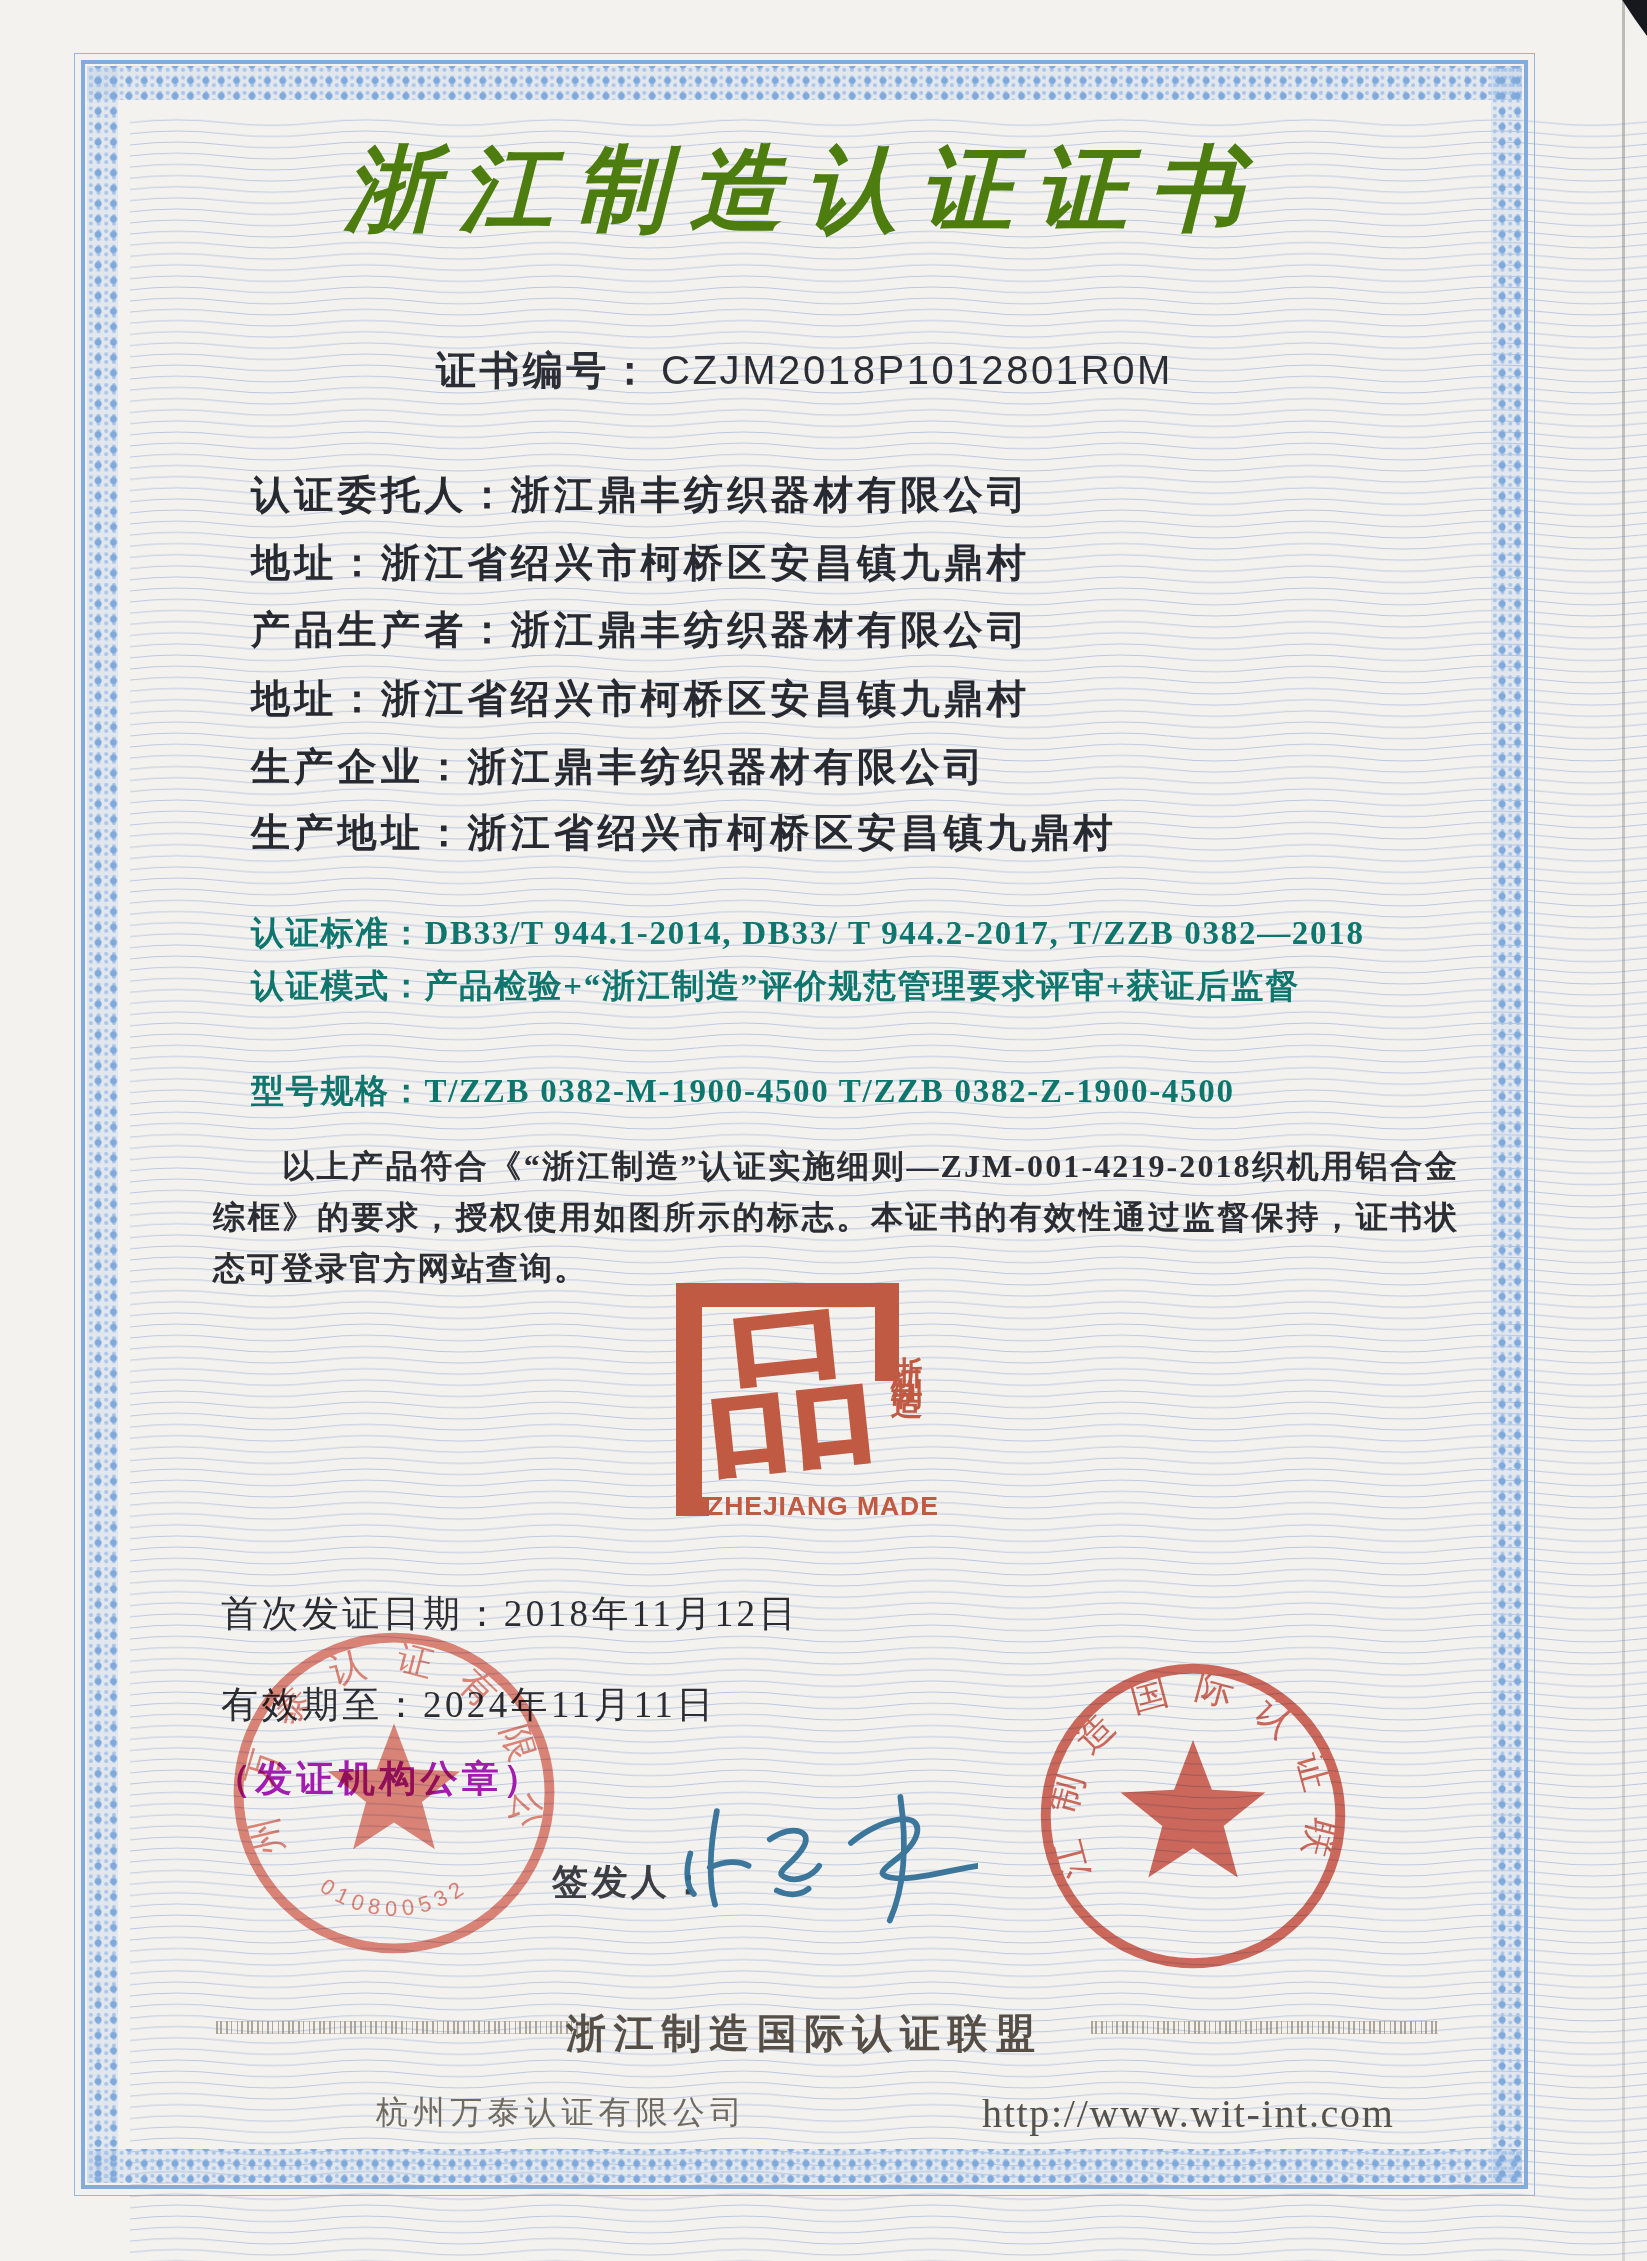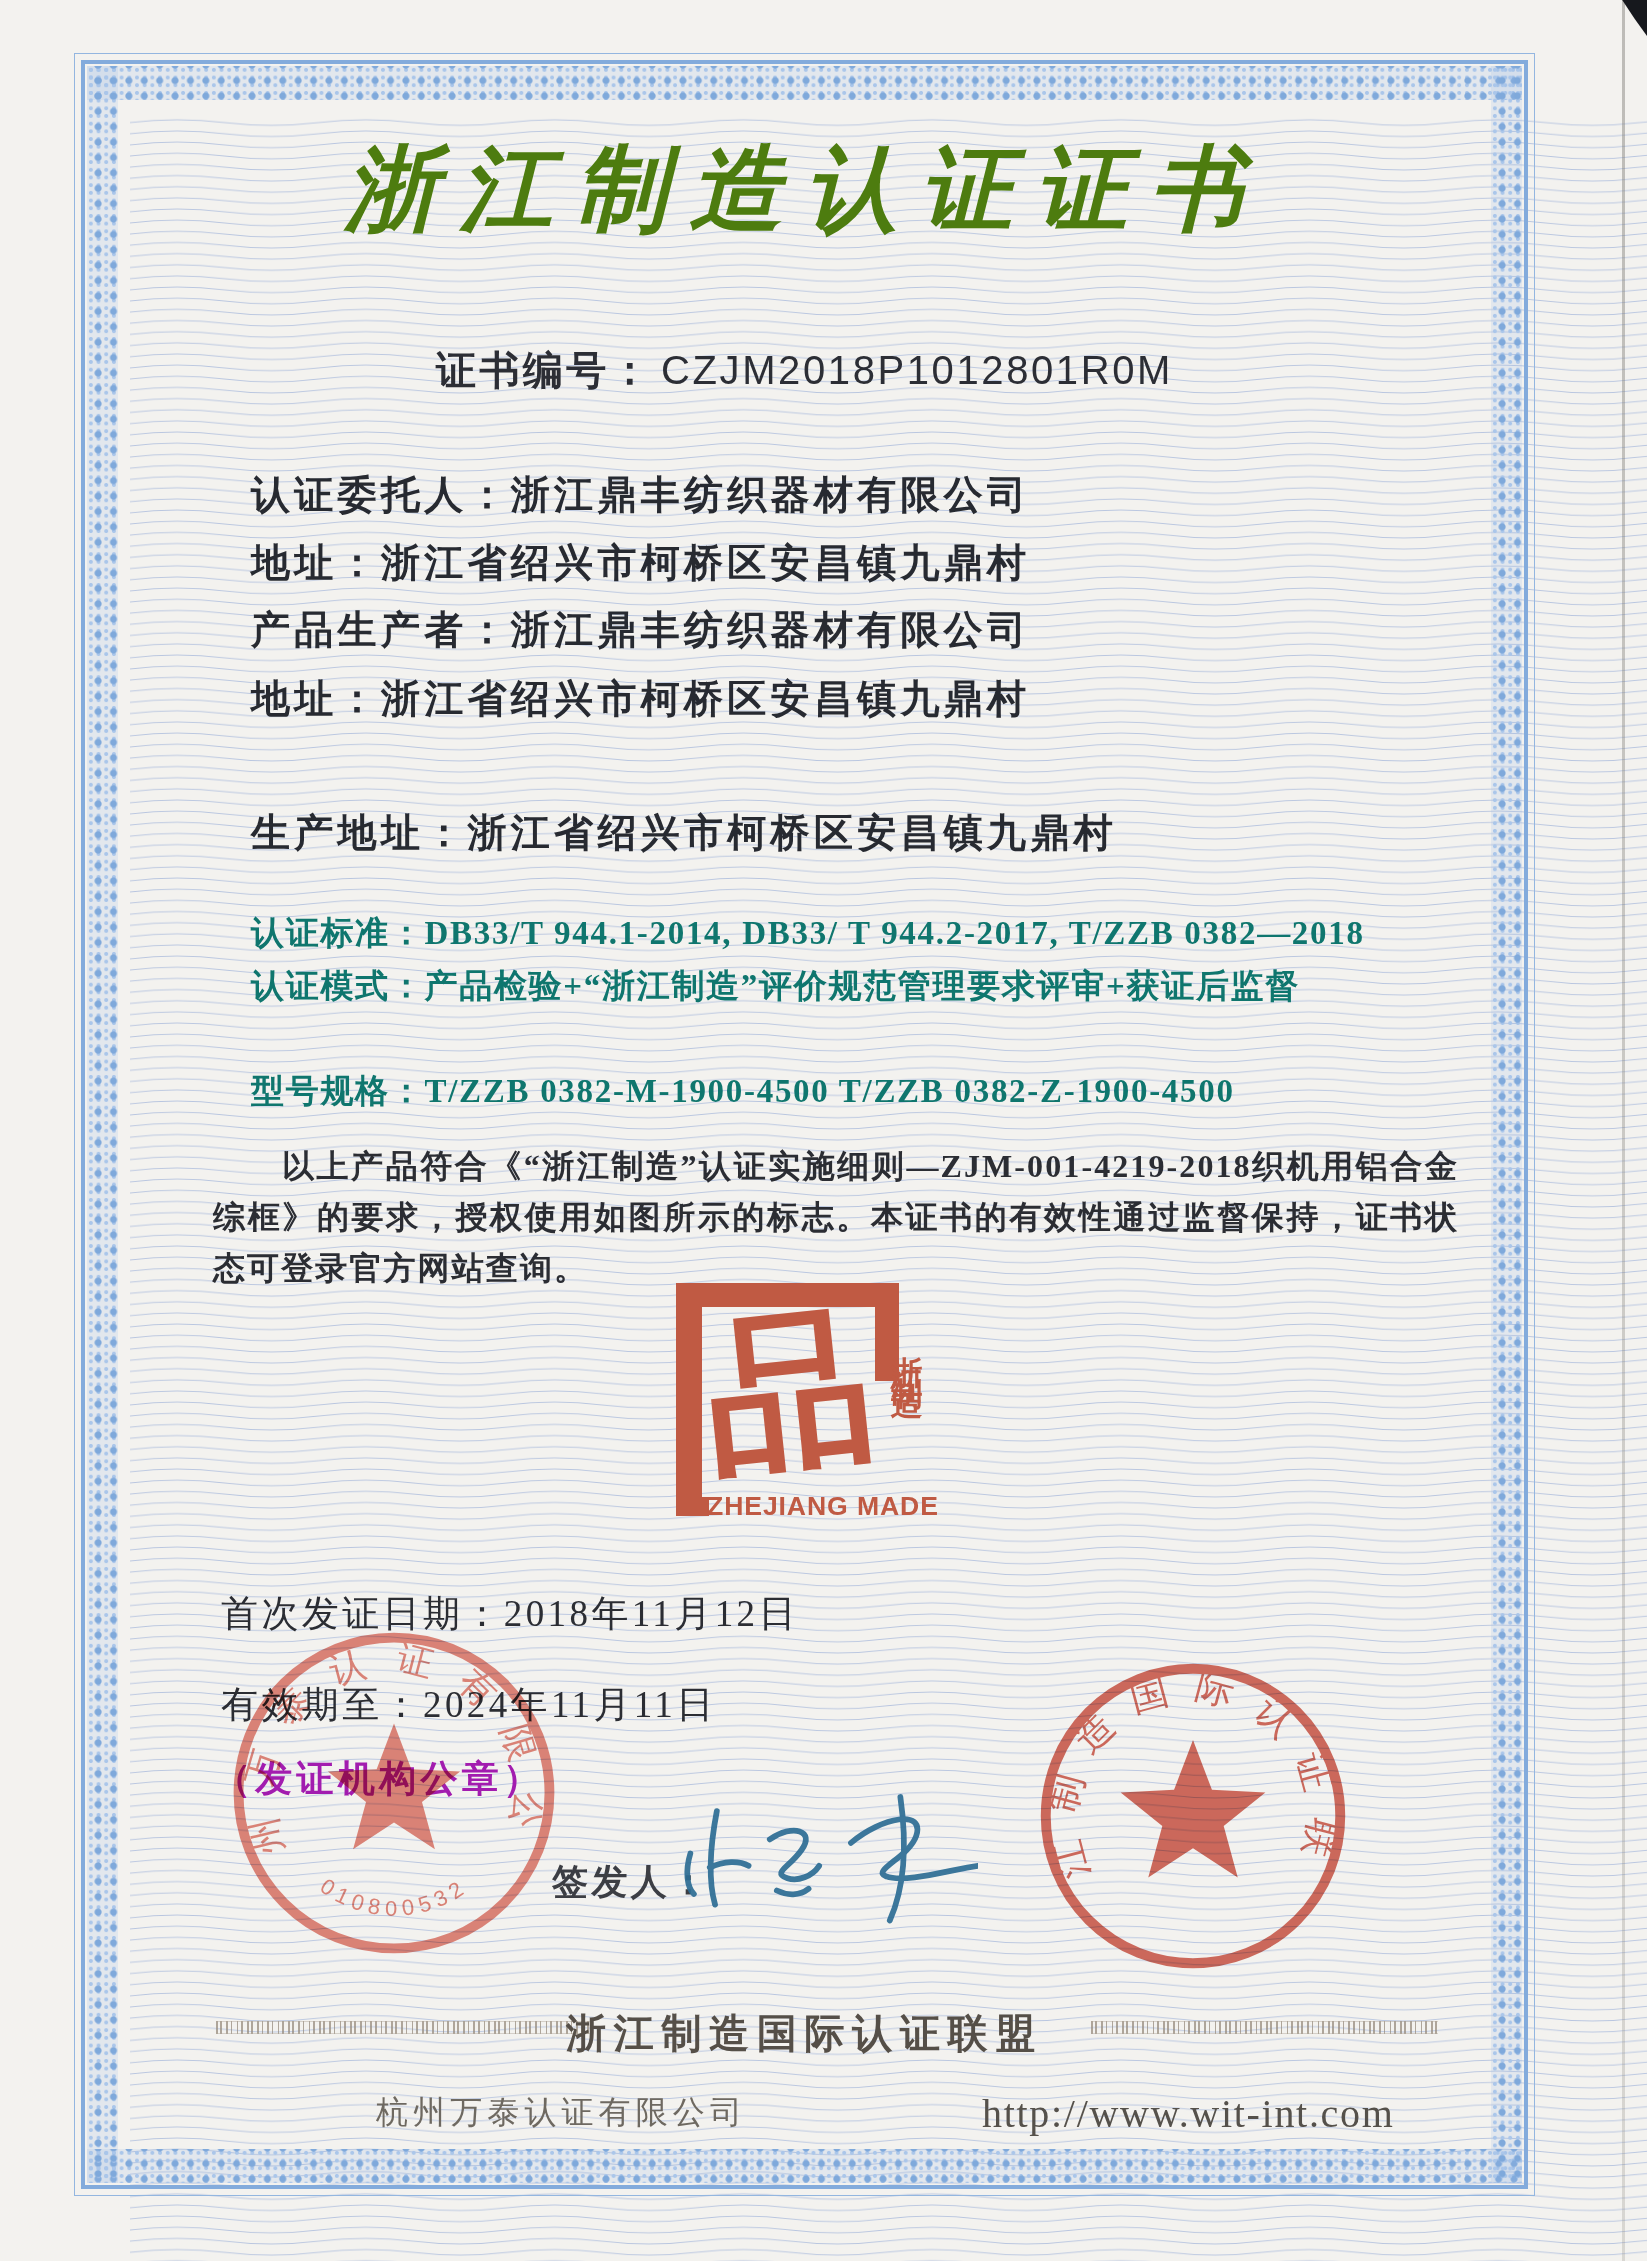--- a/index.html
+++ b/index.html
@@ -100,20 +100,21 @@
   <div class="txt title">浙江制造认证证书</div>
 
   <div class="txt certline">
     <span class="lbl">证书编号：</span><span class="num">CZJM2018P1012801R0M</span>
   </div>
 
   <div class="txt field" style="top:468px"><span>认证委托人：</span><span>浙江鼎丰纺织器材有限公司</span></div>
   <div class="txt field" style="top:536px"><span>地址：</span><span>浙江省绍兴市柯桥区安昌镇九鼎村</span></div>
   <div class="txt field" style="top:603px"><span>产品生产者：</span><span>浙江鼎丰纺织器材有限公司</span></div>
   <div class="txt field" style="top:672px"><span>地址：</span><span>浙江省绍兴市柯桥区安昌镇九鼎村</span></div>
+  <div class="txt field" style="top:740px"><span>生产企业：</span><span>浙江鼎丰纺织器材有限公司</span></div>
   <div class="txt field" style="top:806px"><span>生产地址：</span><span>浙江省绍兴市柯桥区安昌镇九鼎村</span></div>
 
   <div class="txt detail" style="top:911px"><span>认证标准：</span><span>DB33/T 944.1-2014, DB33/ T 944.2-2017, T/ZZB 0382—2018</span></div>
   <div class="txt detail" style="top:964px"><span>认证模式：</span><span>产品检验+“浙江制造”评价规范管理要求评审+获证后监督</span></div>
   <div class="txt detail" style="top:1069px"><span>型号规格：</span><span>T/ZZB 0382-M-1900-4500 T/ZZB 0382-Z-1900-4500</span></div>
 
   <div class="para">以上产品符合《“浙江制造”认证实施细则—ZJM-001-4219-2018织机用铝合金综框》的要求，授权使用如图所示的标志。本证书的有效性通过监督保持，证书状态可登录官方网站查询。</div>
 
   <div class="logo">
     <div class="bar b-top"></div>

